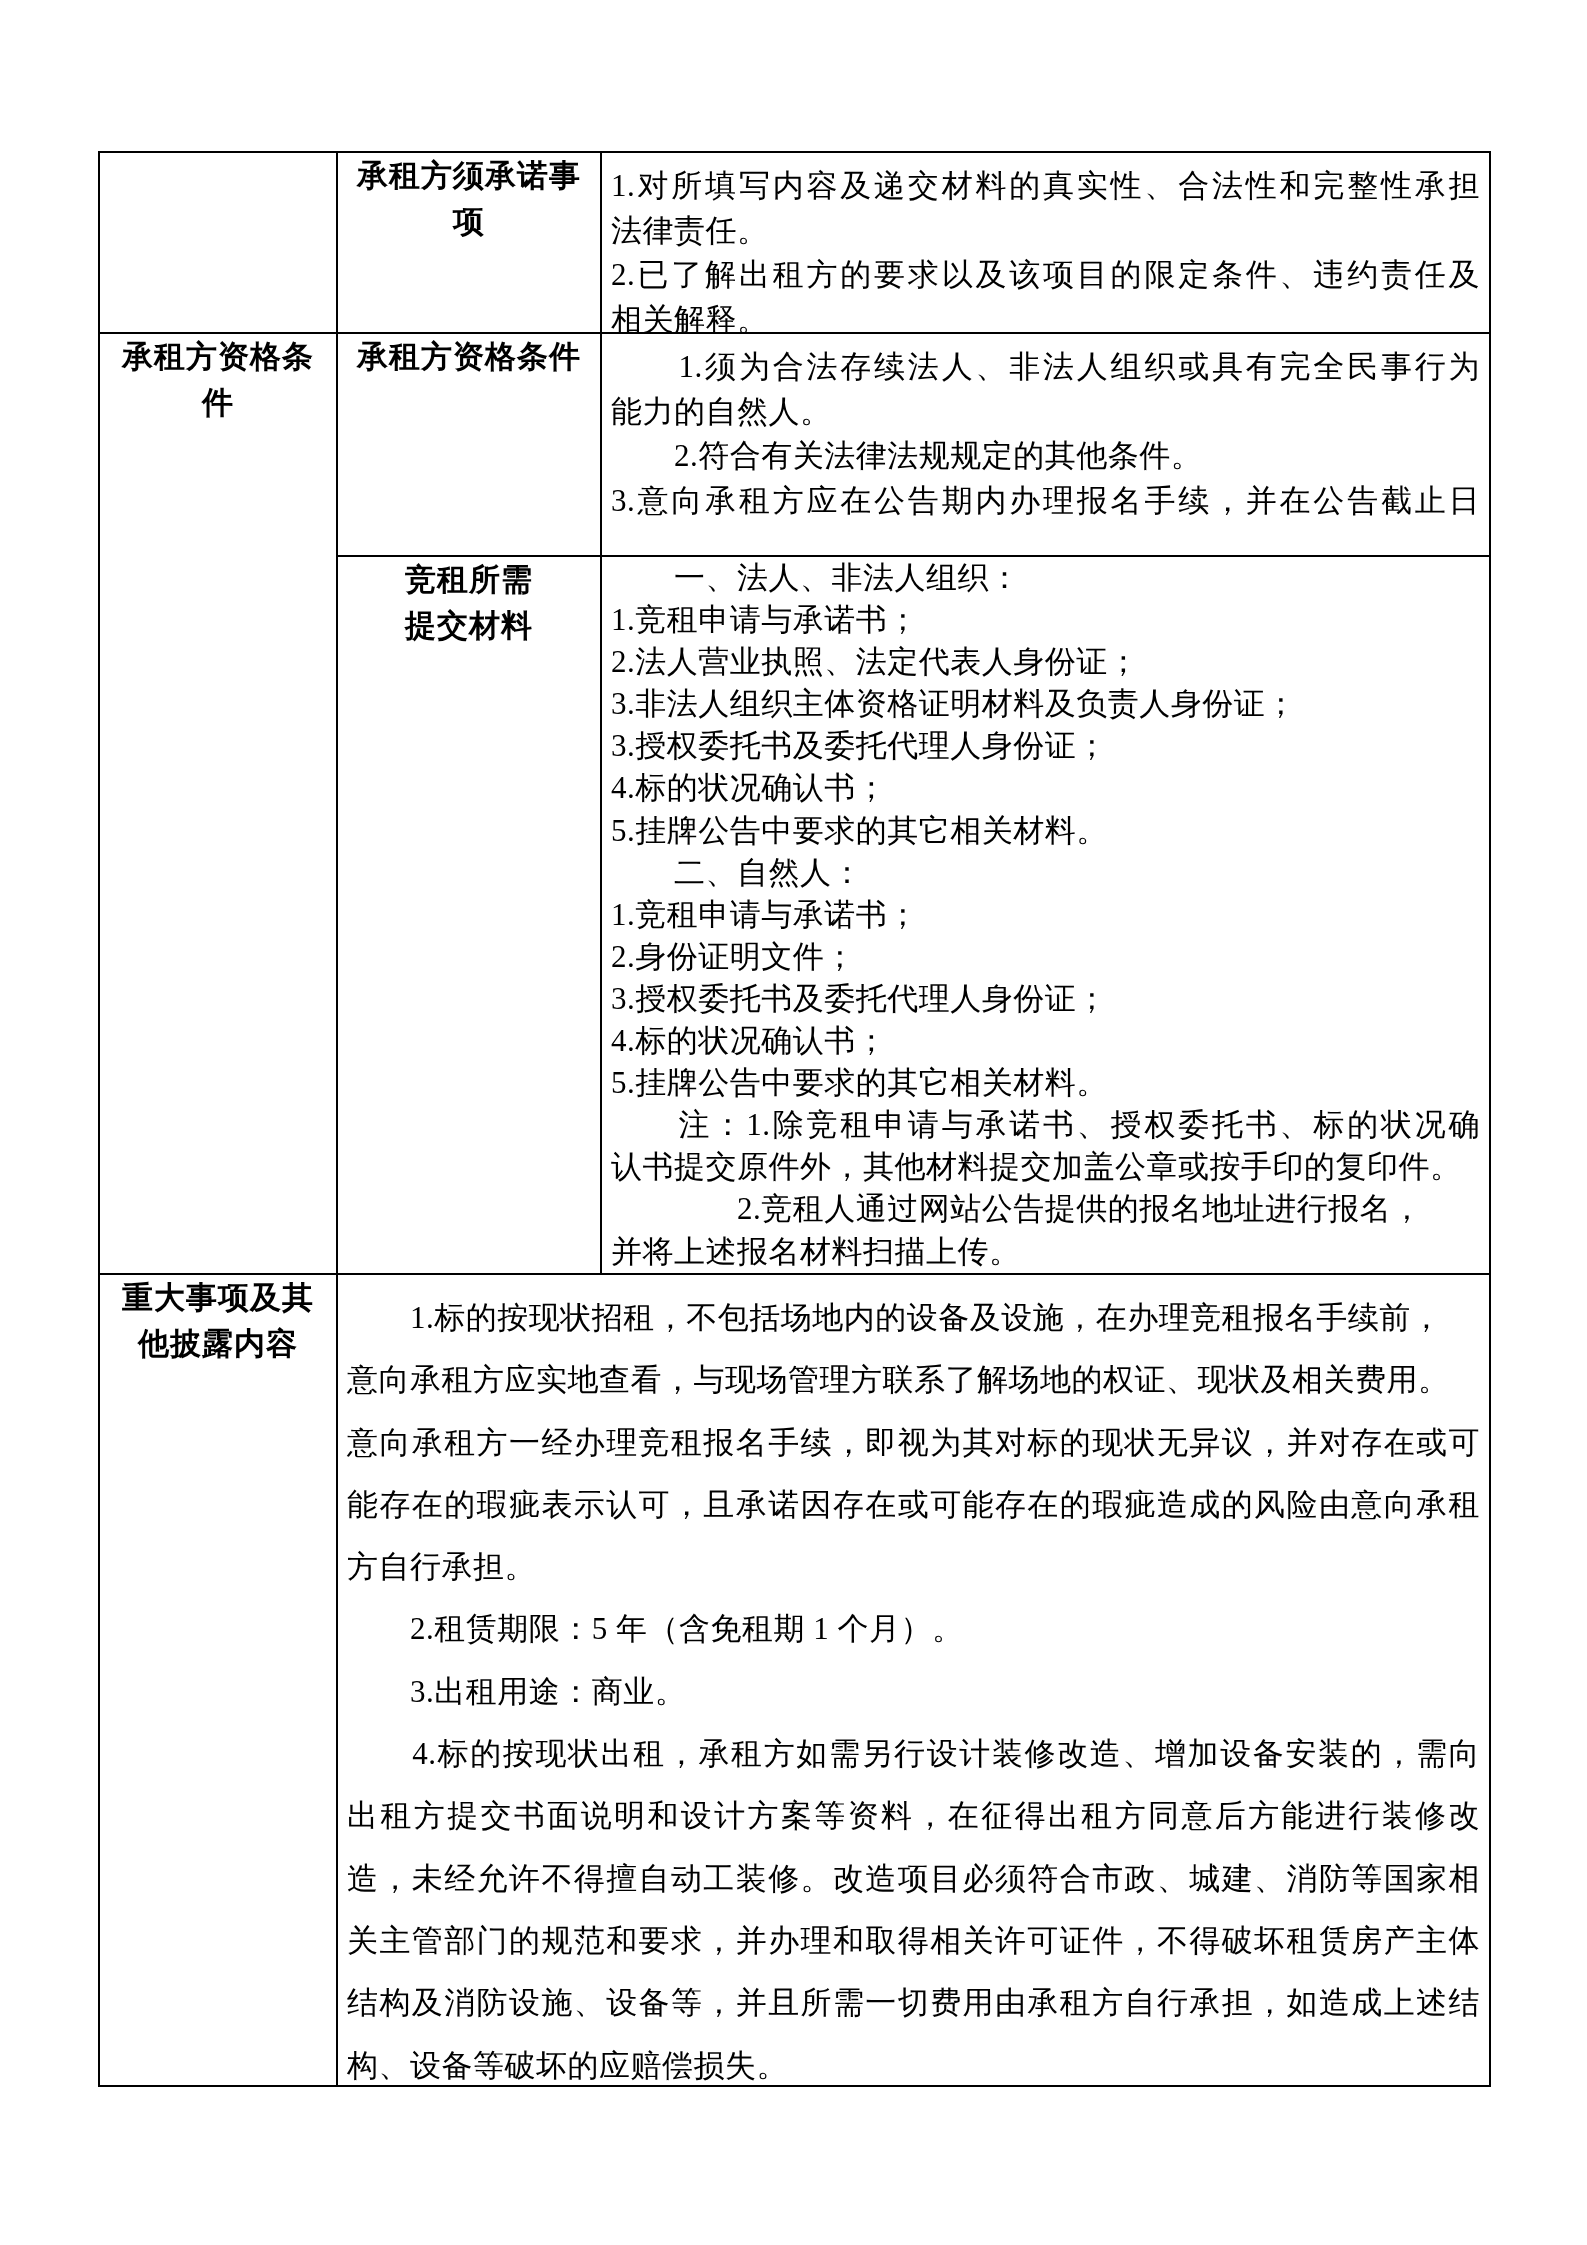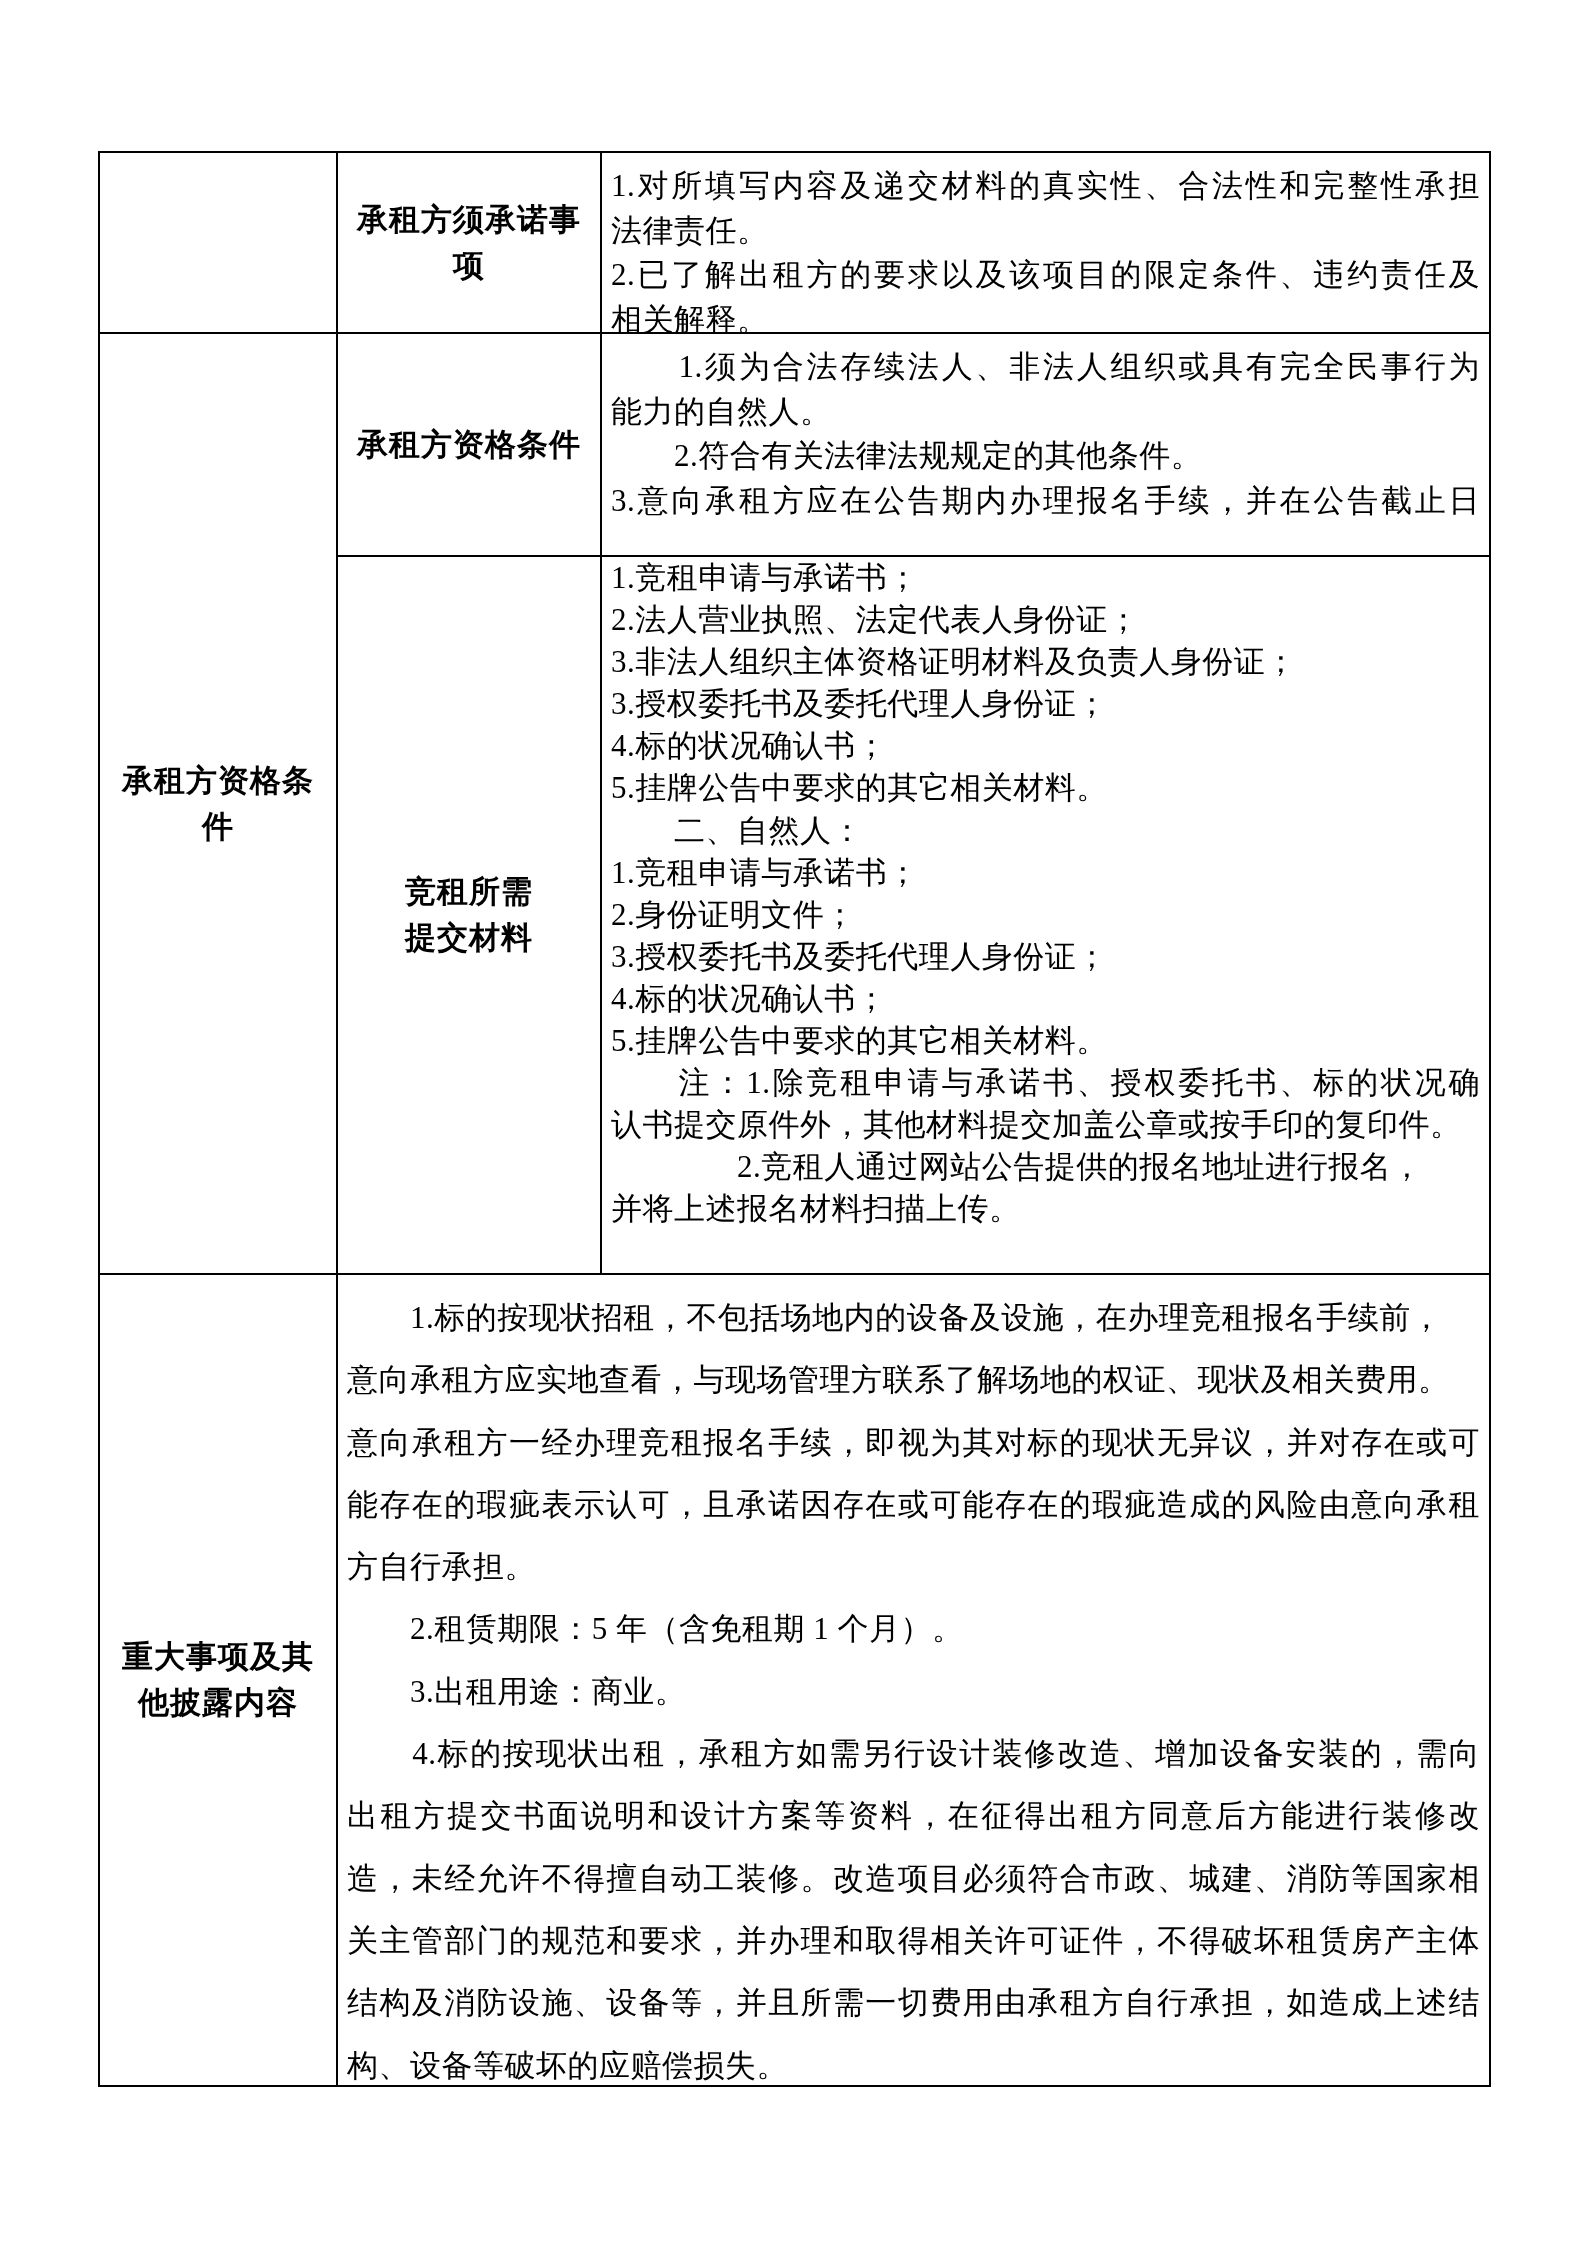--- a/index.html
+++ b/index.html
@@ -36,21 +36,20 @@
   .r1 { height: 181px; }
   .r2 { height: 223px; }
   .r3 { height: 716px; }
   .r4 { height: 810px; }
   .grp { flex: 1 1 auto; display: flex; flex-direction: column; }
   .cell { overflow: hidden; }
   .label-cell {
     display: flex;
     flex-direction: column;
     align-items: center;
-    justify-content: center;
     text-align: center;
     font-weight: bold;
     font-size: 31px;
     line-height: 46px;
     letter-spacing: 1px;
   }
   .lline { white-space: nowrap; }
   .content-cell {
     padding: 0 9px;
     font-size: 31px;
@@ -110,20 +109,21 @@
         </div>
 
         <div class="tr r3">
           <div class="cell c2 br label-cell">
 
           <div class="lline">竞租所需</div>
               <div class="lline">提交材料</div>
             </div>
           <div class="cell c3 content-cell lh42">
 
+          <div class="tline">　　一、法人、非法人组织：</div>
               <div class="tline">1.竞租申请与承诺书；</div>
               <div class="tline">2.法人营业执照、法定代表人身份证；</div>
               <div class="tline">3.非法人组织主体资格证明材料及负责人身份证；</div>
               <div class="tline">3.授权委托书及委托代理人身份证；</div>
               <div class="tline">4.标的状况确认书；</div>
               <div class="tline">5.挂牌公告中要求的其它相关材料。</div>
               <div class="tline">　　二、自然人：</div>
               <div class="tline">1.竞租申请与承诺书；</div>
               <div class="tline">2.身份证明文件；</div>
               <div class="tline">3.授权委托书及委托代理人身份证；</div>

